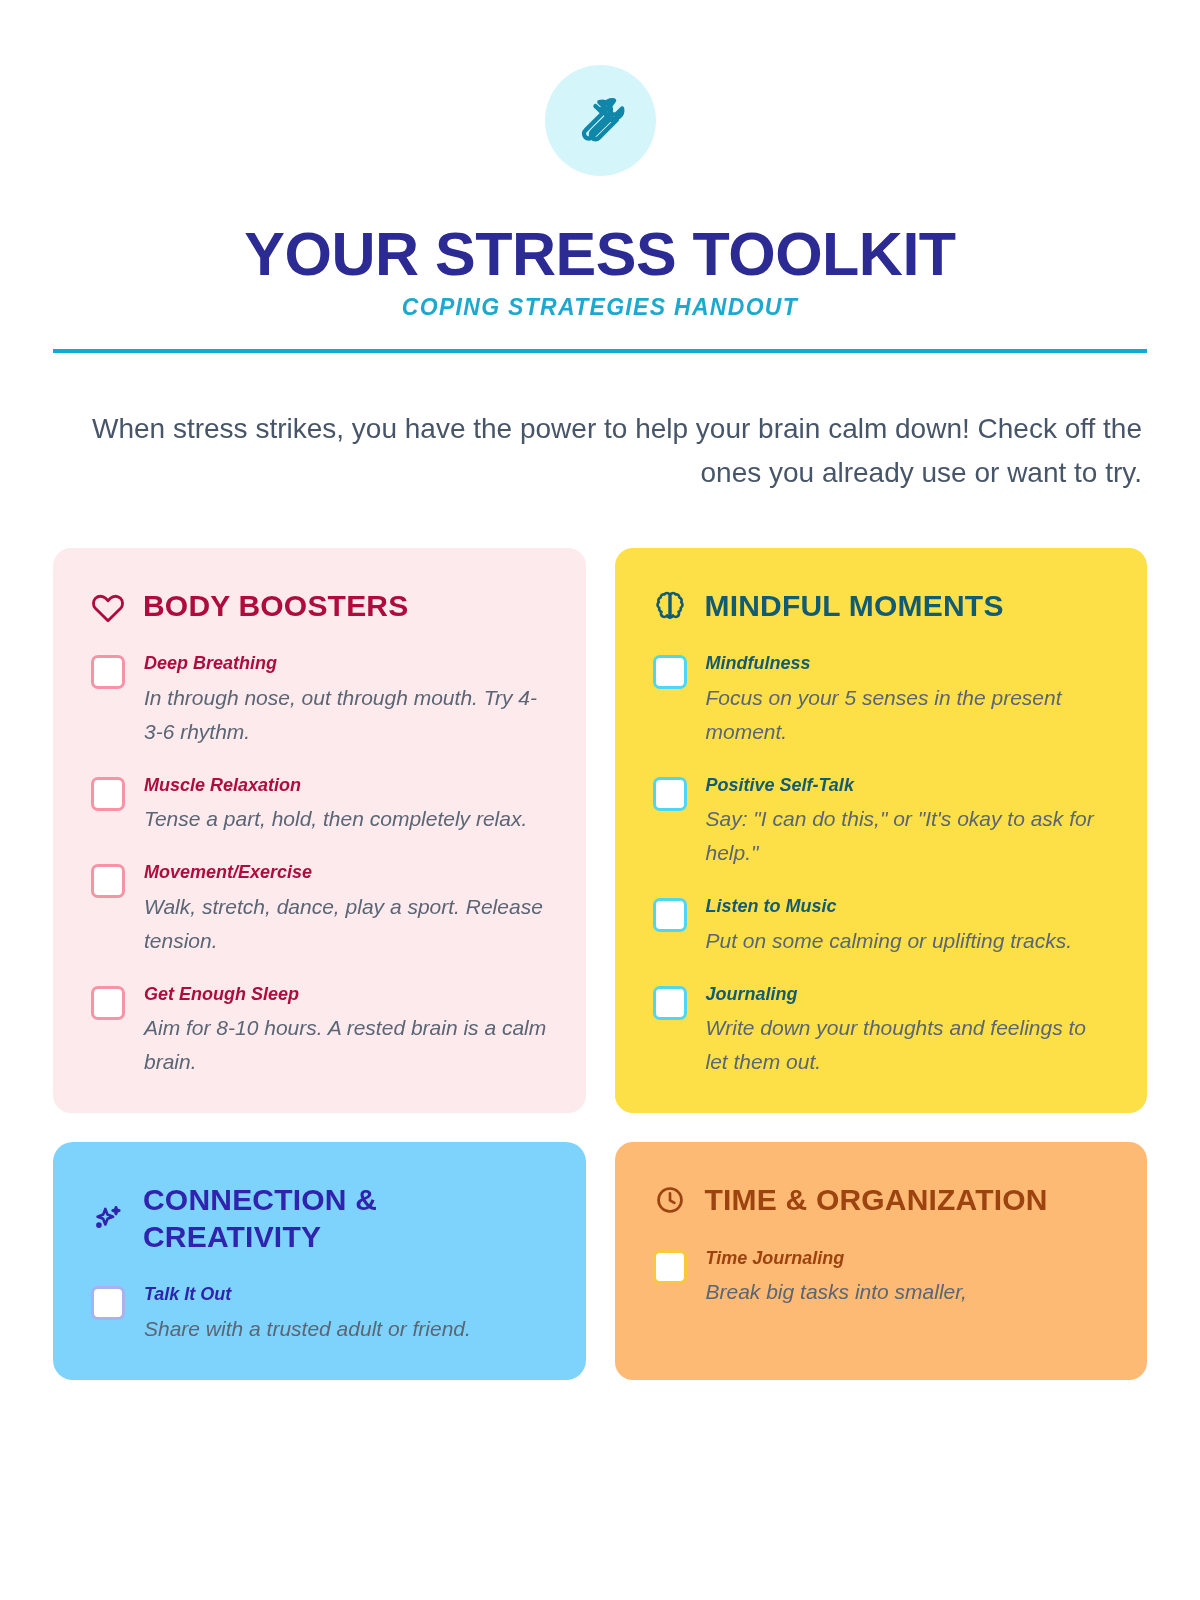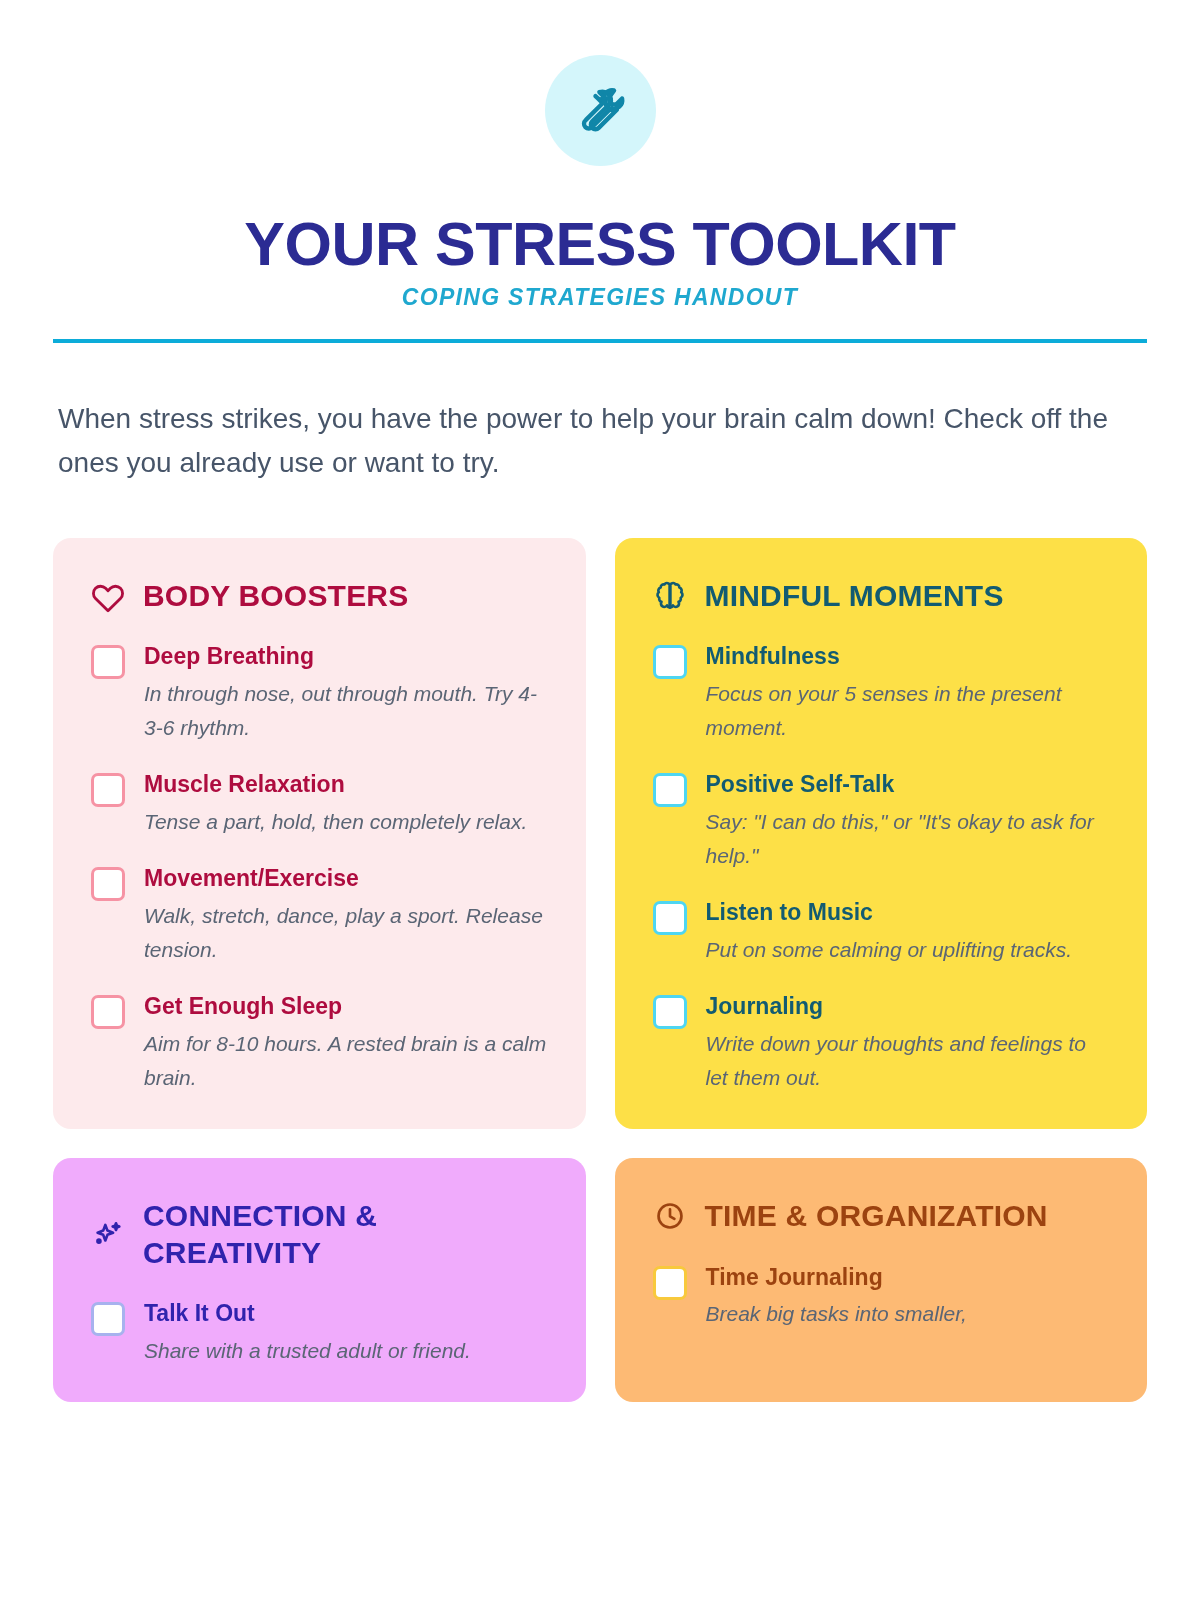--- a/index.html
+++ b/index.html
@@ -13,21 +13,21 @@
   body {
     background: #ffffff;
     font-family: "Liberation Sans", sans-serif;
     -webkit-font-smoothing: antialiased;
   }
 
   .page {
     width: 1200px;
     height: 1600px;
     position: relative;
-    padding: 0 53px;
+    padding: 10px 53px;
   }
 
   
   .header {
     padding-top: 55px;
     text-align: center;
   }
 
   .logo-badge {
     width: 111px;
@@ -69,21 +69,21 @@
     background: #0cacd9;
     width: 100%;
   }
 
   
   .intro {
     margin-top: 54px;
     font-size: 28px;
     line-height: 1.58;
     color: #475569;
-    text-align: left;
+    text-align: right;
     padding: 0 5px;
   }
 
   
   .grid {
     margin-top: 52px;
     display: grid;
     grid-template-columns: 1fr 1fr;
     column-gap: 56px;
     row-gap: 60px;
@@ -133,23 +133,24 @@
     height: 34px;
     margin-top: 3px;
     border-radius: 7px;
     background: #ffffff;
     border: 3px solid #cccccc;
   }
 
   .item-body { flex: 1 1 auto; min-width: 0; }
 
   .item-label {
-    font-size: 23px;
+    font-size: 18px;
     font-weight: 700;
     line-height: 1.3;
+    font-style: italic;
   }
 
   .item-desc {
     margin-top: 5px;
     font-size: 21px;
     font-style: italic;
     line-height: 1.62;
     color: #5a6575;
   }
 
@@ -159,21 +160,21 @@
   .theme-pink .item-label { color: #ae0c3f; }
   .theme-pink .checkbox   { border-color: #f693a4; }
 
   
   .theme-cyan            { background: #fde047; }
   .theme-cyan .card-title,
   .theme-cyan .item-label { color: #125b72; }
   .theme-cyan .checkbox   { border-color: #4ed6f2; }
 
   
-  .theme-indigo            { background: #f0abfc; }
+  .theme-indigo            { background: #7dd3fc; border-radius: 20px; }
   .theme-indigo .card-title,
   .theme-indigo .item-label { color: #3023ad; }
   .theme-indigo .checkbox   { border-color: #a7b2ee; }
 
   
   .theme-amber            { background: #fdba74; }
   .theme-amber .card-title,
   .theme-amber .item-label { color: #9c4310; }
   .theme-amber .checkbox   { border-color: #f8c93c; }
 </style>

